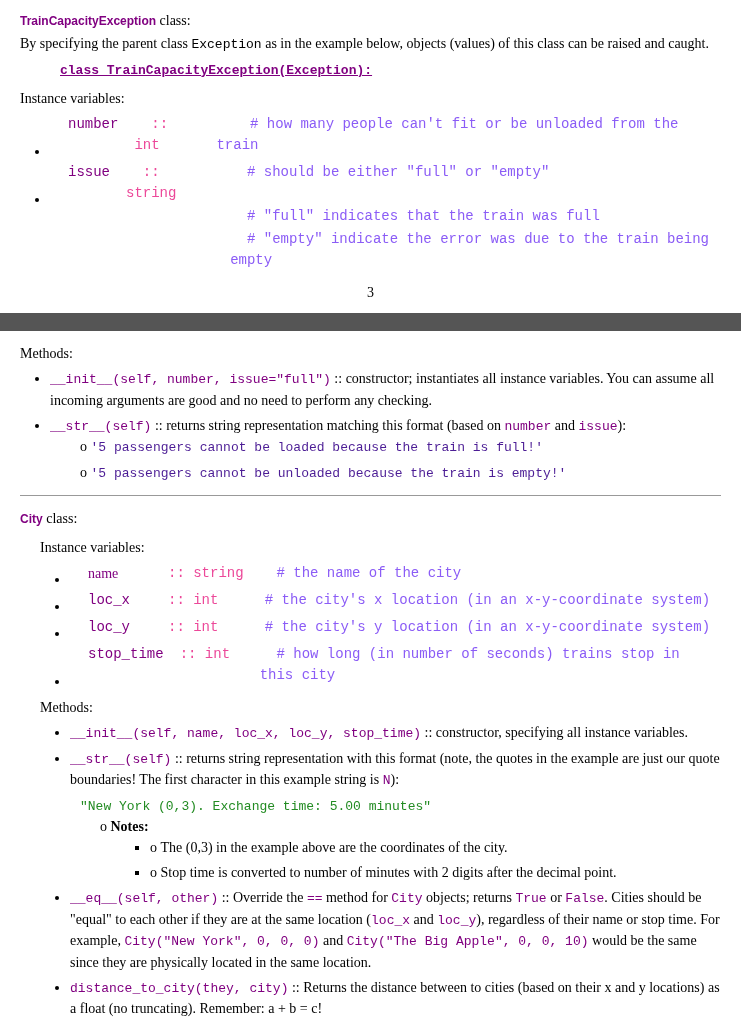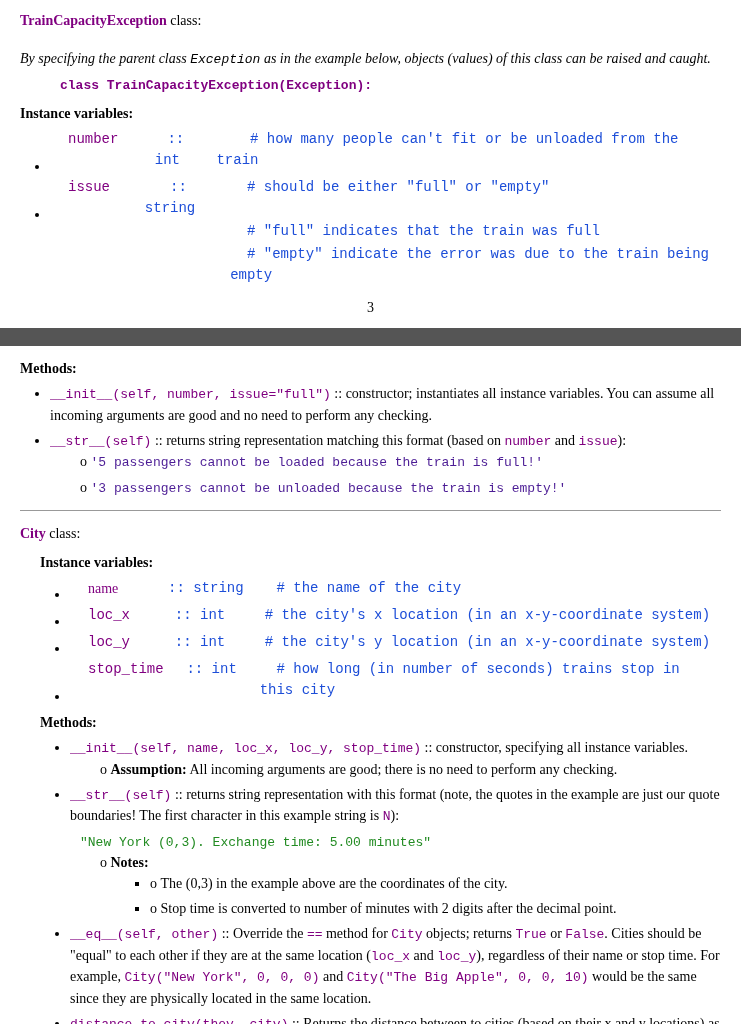--- a/index.html
+++ b/index.html
@@ -13,36 +13,37 @@
       max-width: 741px;
     }
     .code {
       font-family: 'Courier New', Courier, monospace;
       font-size: 13px;
     }
     .purple { color: #800080; }
     .green { color: #008000; }
     .teal { color: #4c1d95; }
     .class-title {
-      font-family: Liberation Serif, serif;
+      font-family: Liberation Sans, sans-serif;
       font-weight: bold;
       color: #800080;
-      font-size: 14px;
+      font-size: 12px;
     }
     .class-def {
       font-family: 'Courier New', Courier, monospace;
       color: #800080;
       font-weight: bold;
       display: block;
       margin-left: 40px;
       margin-top: 6px;
       margin-bottom: 0;
+      text-decoration: underline;
     }
     .section-title {
-      font-weight: bold;
+      font-weight: normal;
       font-size: 14px;
       margin-top: 8px;
       margin-bottom: 4px;
     }
     .bullet-list {
       list-style: disc;
       margin-left: 30px;
     }
     .bullet-list li {
       margin-bottom: 4px;
@@ -102,37 +103,36 @@
       padding: 1px 8px;
       vertical-align: top;
       font-size: 14px;
     }
     .var-name {
       font-family: 'Courier New', Courier, monospace;
       color: #800080;
     }
     .var-type {
       font-family: 'Courier New', Courier, monospace;
-      color: #1d4ed8;
-      text-align: center;
+      color: #ec4899;
     }
     .var-comment {
       font-family: 'Courier New', Courier, monospace;
-      color: #1d4ed8;
+      color: #8b5cf6;
     }
   </style>
 </head>
 <body>
 
 <div>
   <p>
     <span class="class-title">TrainCapacityException</span><span> class:</span>
   </p>
 
-  <p style="margin-top:17px;font-style:italic;">
+  <p style="margin-top:2px;">
     <span>By specifying the parent class </span><span class="inline-code">Exception</span><span> as in the example below, objects (values) of this class can be raised and caught.</span>
   </p>
 
   <span class="class-def code purple">class TrainCapacityException(Exception):</span>
 
   <p class="section-title">Instance variables:</p>
 
   <ul class="bullet-list">
     <li>
       <table class="var-table">
@@ -177,21 +177,21 @@
   <p class="section-title">Methods:</p>
 
   <ul class="bullet-list">
     <li class="method-item">
       <span class="inline-code purple">__init__(self, number, issue="full")</span><span> :: constructor; instantiates all instance variables.  You can assume all incoming arguments are good and no need to perform any checking.</span>
     </li>
     <li class="method-item">
       <span class="inline-code purple">__str__(self)</span><span> :: returns string representation matching this format (based on <span class="inline-code purple">number</span> and <span class="inline-code purple">issue</span>):</span>
       <ul class="sub-list">
         <li><span class="teal inline-code">'5 passengers cannot be loaded because the train is full!'</span></li>
-        <li><span class="teal inline-code">'3 passengers cannot be unloaded because the train is empty!'</span></li>
+        <li><span class="teal inline-code">'5 passengers cannot be unloaded because the train is empty!'</span></li>
       </ul>
     </li>
   </ul>
 </div>
 
 <div class="divider-light"></div>
 
 <div style="margin-top:8px;">
   <p>
     <span class="class-title">City</span><span> class:</span>
@@ -246,23 +246,20 @@
     </li>
   </ul>
 
   <div class="methods-section">
     <p class="section-title indent">Methods:</p>
 
     <ul class="bullet-list" style="margin-left:50px;">
 
       <li class="method-item">
         <span class="inline-code purple">__init__(self, name, loc_x, loc_y, stop_time)</span><span> :: constructor, specifying all instance variables.</span>
-        <ul class="sub-list">
-          <li><span class="notes-heading">Assumption:</span> All incoming arguments are good; there is no need to perform any checking.</li>
-        </ul>
       </li>
 
       <li class="method-item">
         <span class="inline-code purple">__str__(self)</span><span> :: returns string representation with this format (note, the quotes in the example are just our quote boundaries! The first character in this example string is <span class="inline-code purple">N</span>):</span>
         <div style="margin-left:10px; margin-top:4px;">
           <span class="example-str">"New York (0,3). Exchange time: 5.00 minutes"</span>
         </div>
         <ul class="sub-list">
           <li>
             <span class="notes-heading">Notes:</span>

